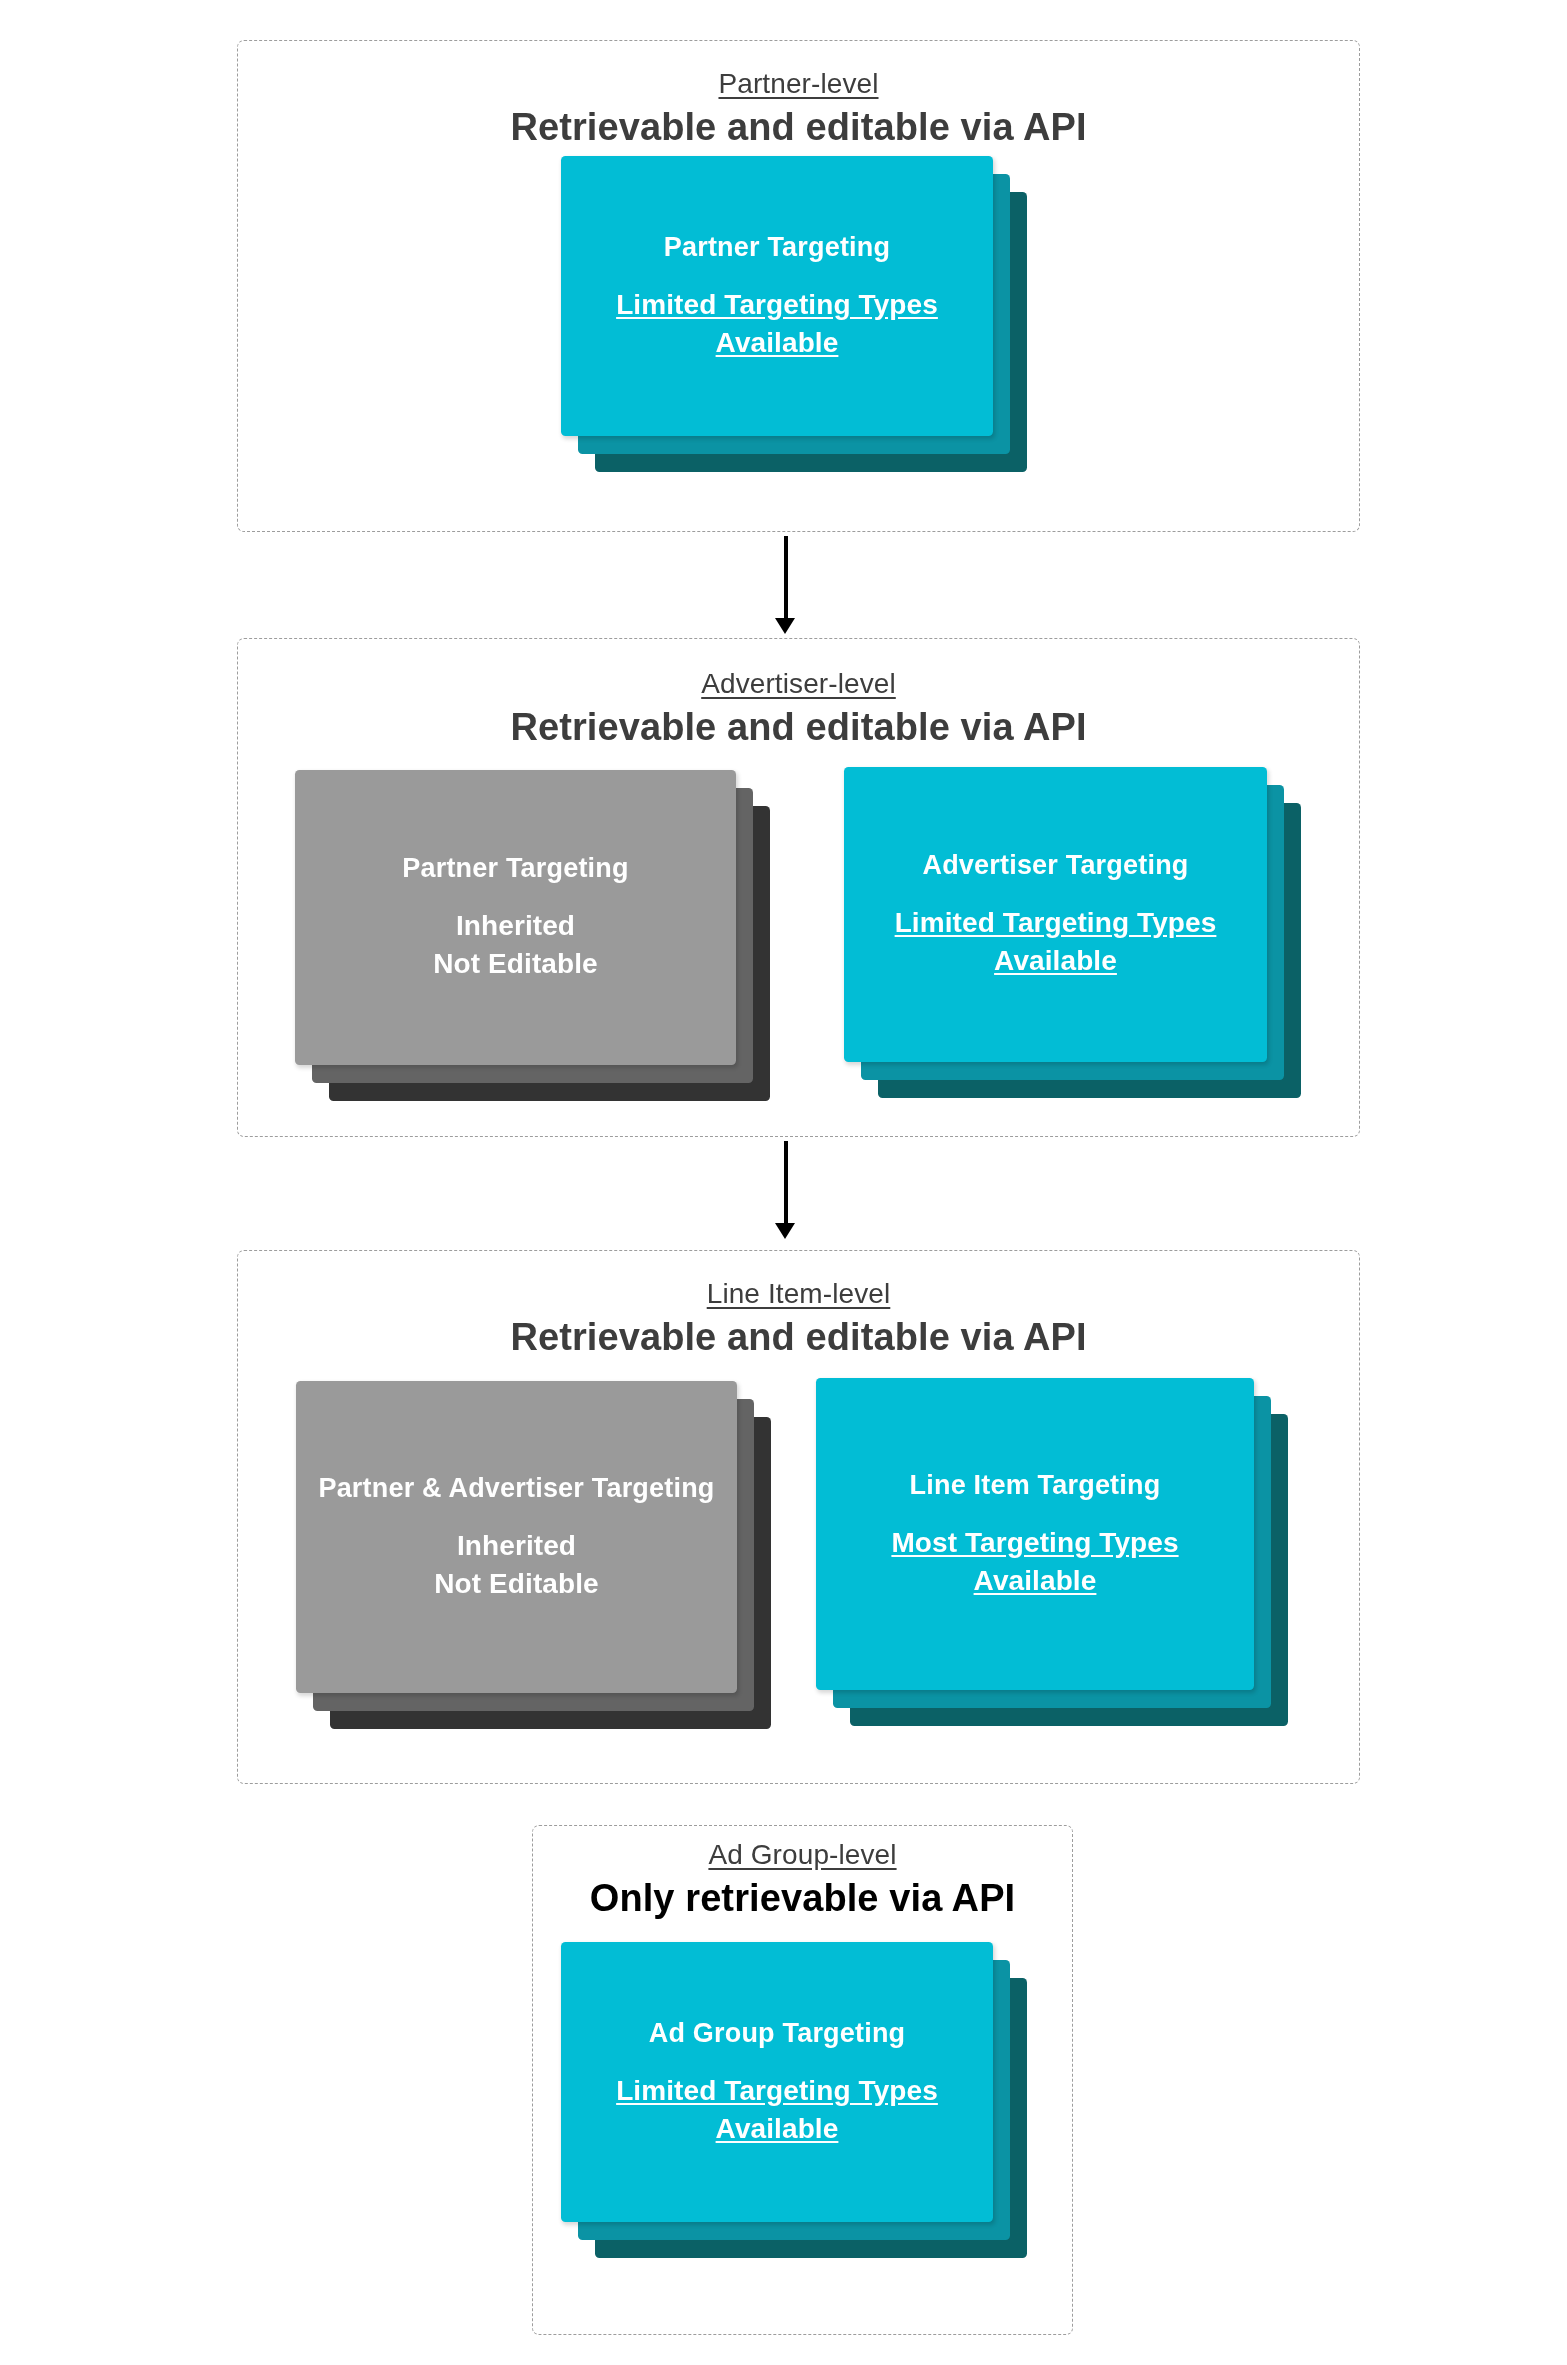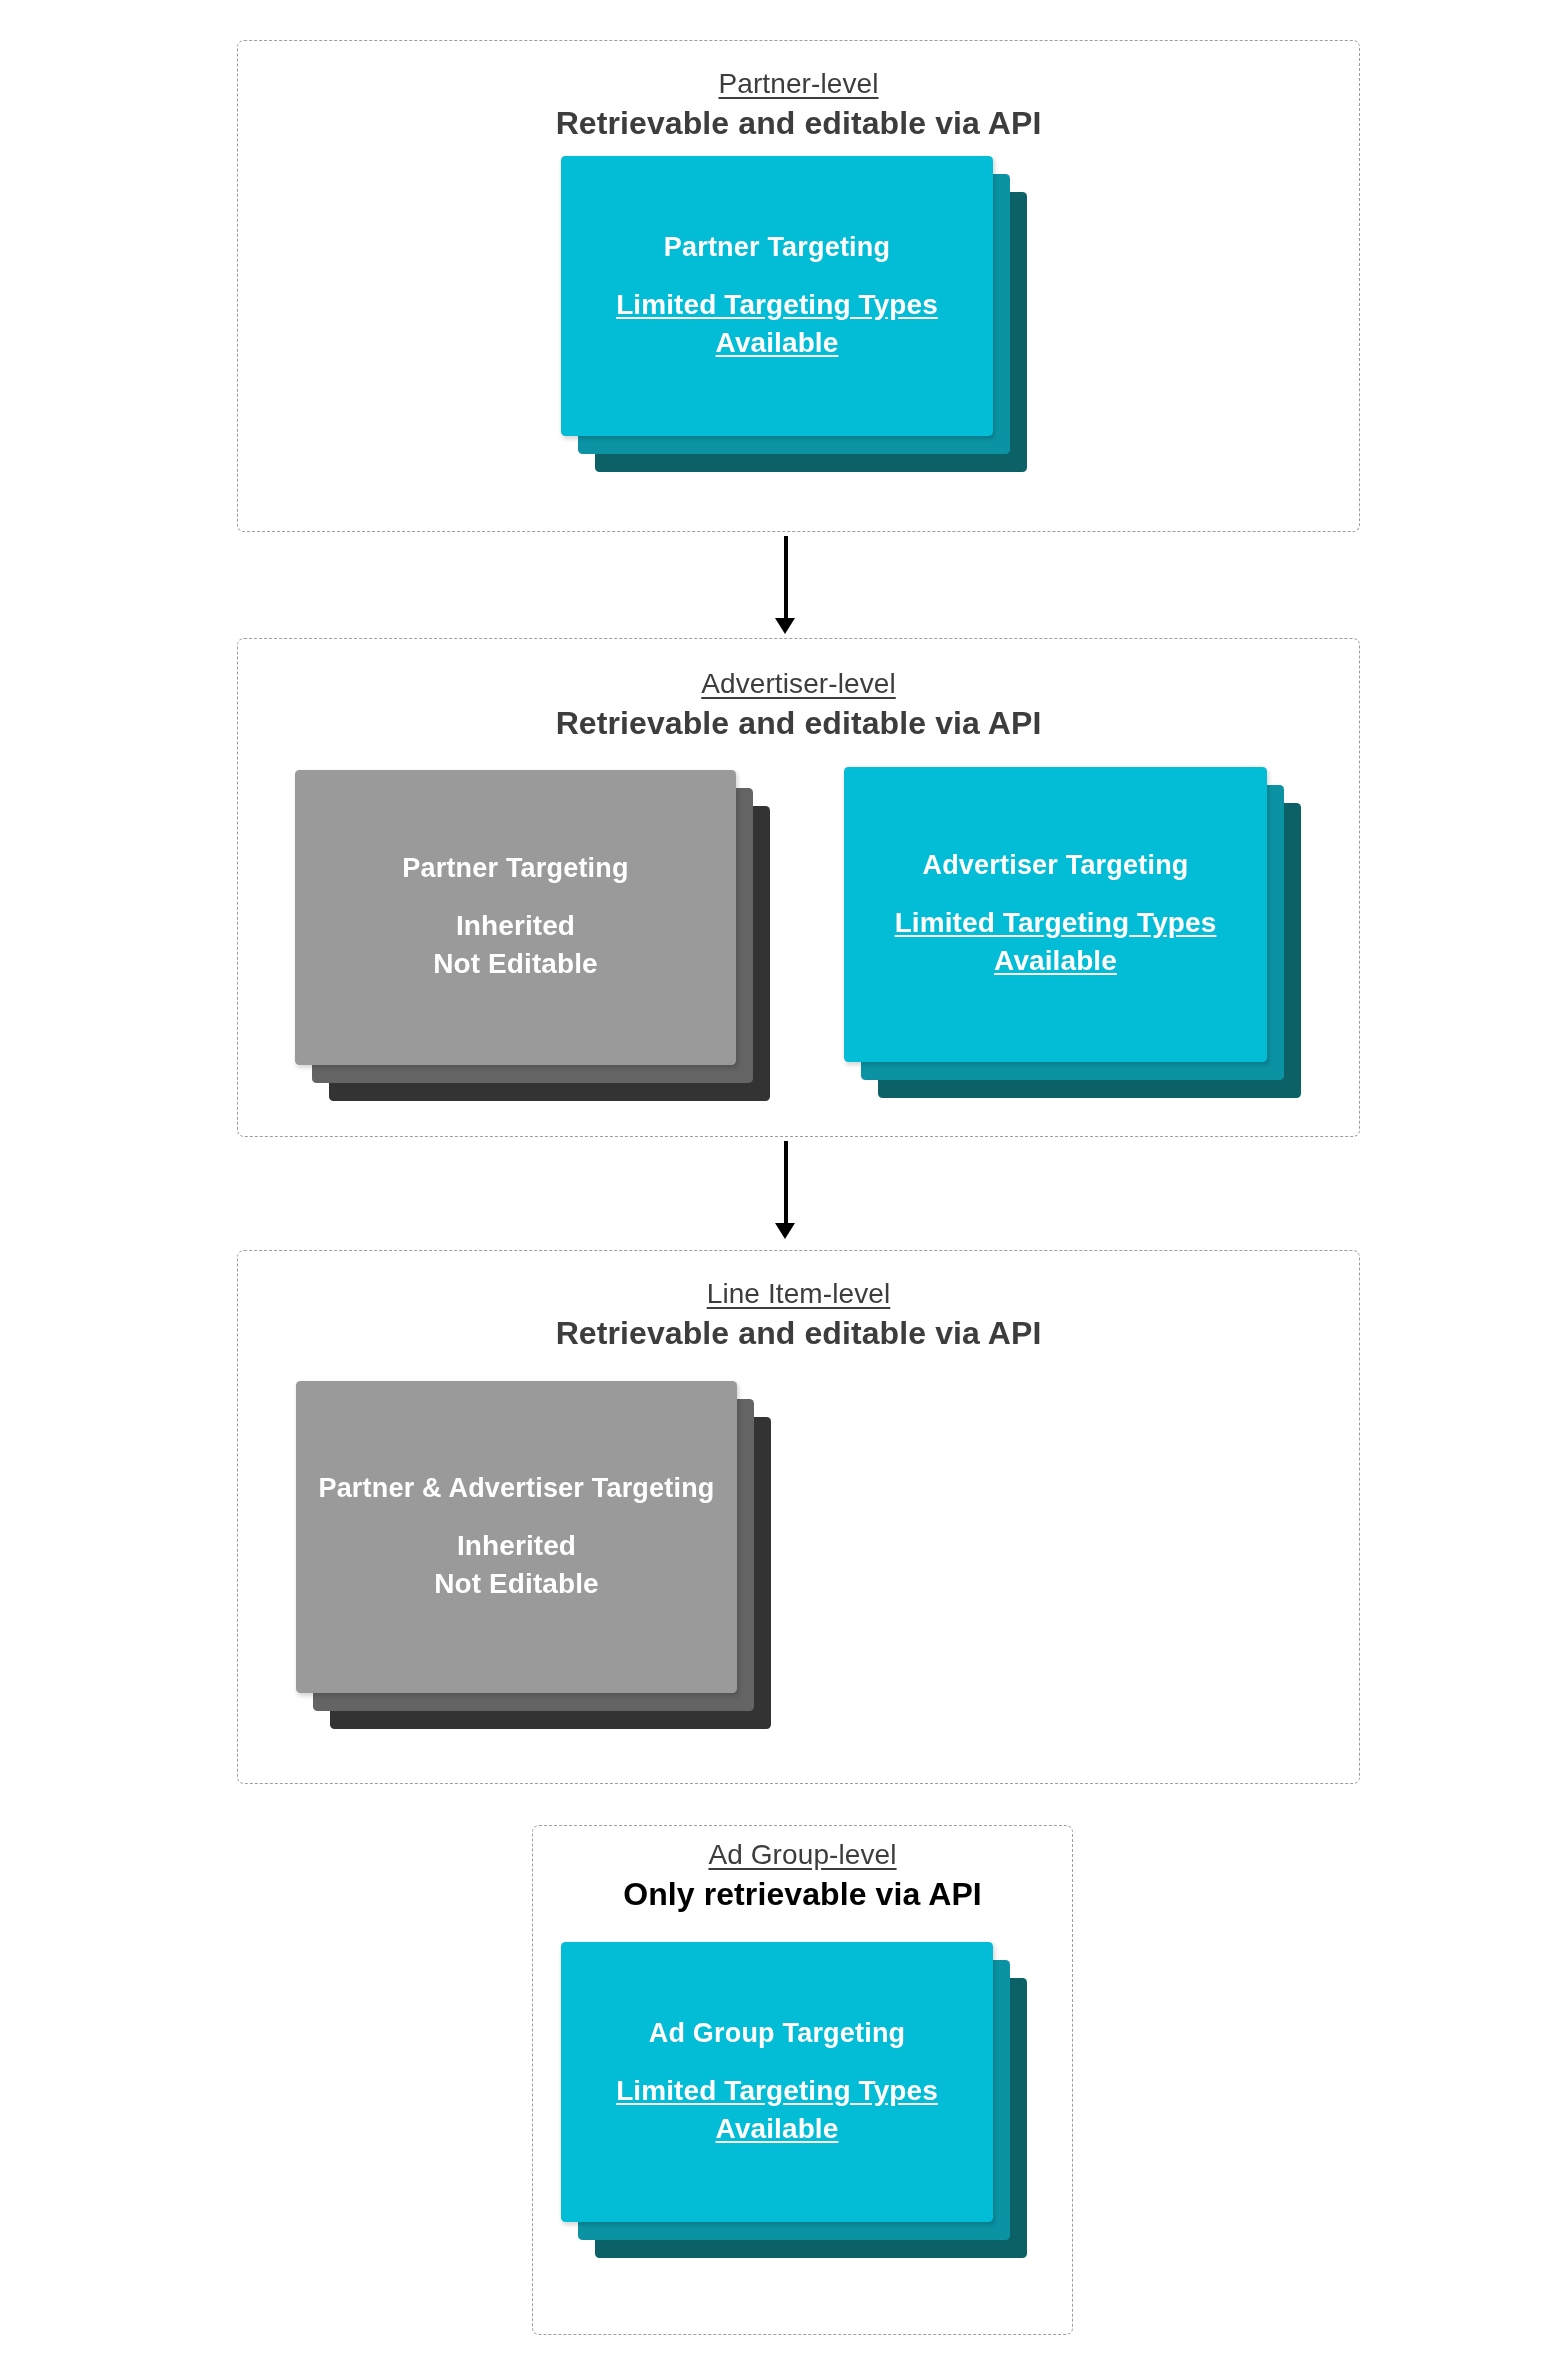--- a/index.html
+++ b/index.html
@@ -43,21 +43,21 @@
     font-size: 28px;
     font-weight: 400;
     color: #3d3d3d;
     text-decoration: underline;
     text-underline-offset: 3.6px;
     letter-spacing: 0.1px;
   }
   .level-sub {
     display: block;
     margin-top: 4.5px;
-    font-size: 32px;
+    font-size: 38px;
     font-weight: 700;
     color: #3d3d3d;
     letter-spacing: 0.1px;
   }
   .level-sub.alert {
     color: #000000;
   }
 
   
   .card-stack {
@@ -202,20 +202,28 @@
   <div class="card-stack grey" style="left:296px; top:1381px; width:441px; height:312px;">
     <div class="card-layer layer-back" style="width:441px; height:312px;"></div>
     <div class="card-layer layer-mid" style="width:441px; height:312px;"></div>
     <div class="card-layer layer-front" style="width:441px; height:312px;">
       <div class="card-title">Partner &amp; Advertiser Targeting</div>
       <div class="card-note" style="white-space:pre-line;">Inherited
 Not Editable</div>
     </div>
   </div>
 
+  <div class="card-stack cyan" style="left:816px; top:1378px; width:438px; height:312px;">
+    <div class="card-layer layer-back" style="width:438px; height:312px;"></div>
+    <div class="card-layer layer-mid" style="width:438px; height:312px;"></div>
+    <div class="card-layer layer-front" style="width:438px; height:312px;">
+      <div class="card-title">Line Item Targeting</div>
+      <div class="card-note linked">Most Targeting Types Available</div>
+    </div>
+  </div>
 
   <div class="level-box" style="left:532px; top:1825px; width:541px; height:510px;"></div>
 
   <div class="level-head" style="left:532px; top:1838px; width:541px;">
     <span class="level-title">Ad Group-level</span>
     <span class="level-sub alert">Only retrievable via API</span>
   </div>
 
   <div class="card-stack cyan" style="left:561px; top:1942px; width:432px; height:280px;border-radius:10px;">
     <div class="card-layer layer-back" style="width:432px; height:280px;"></div>

